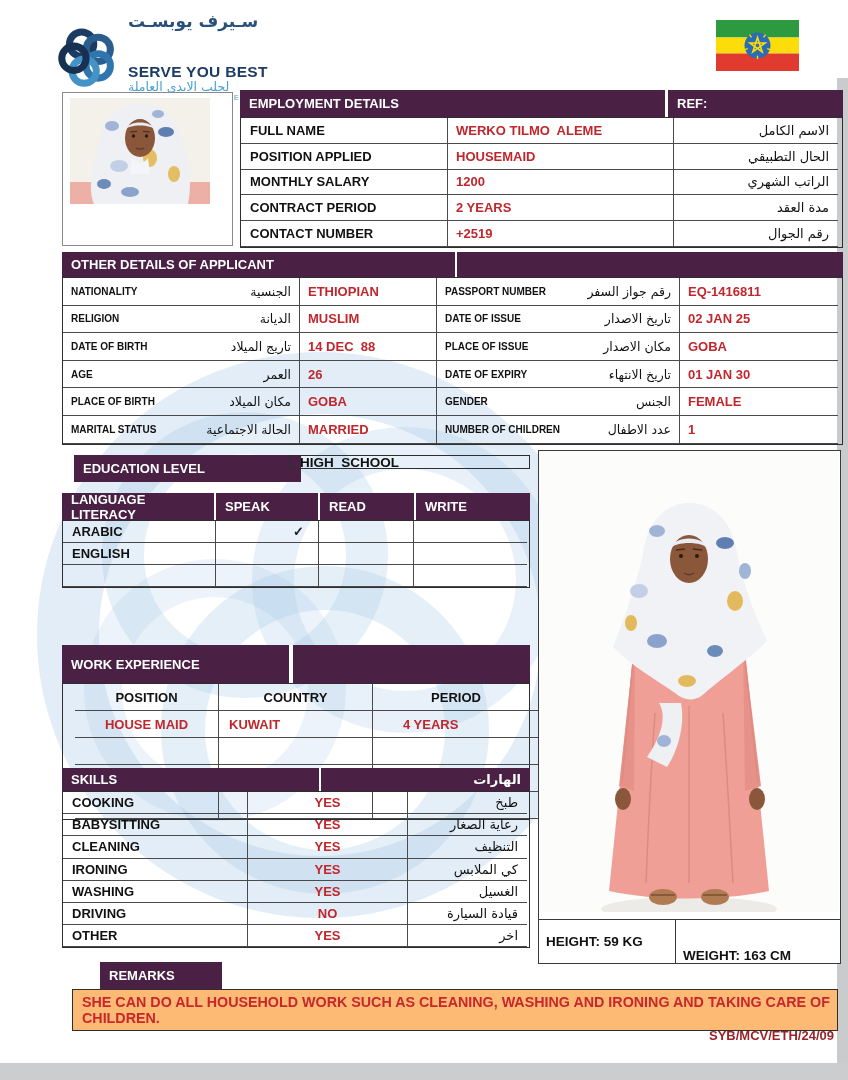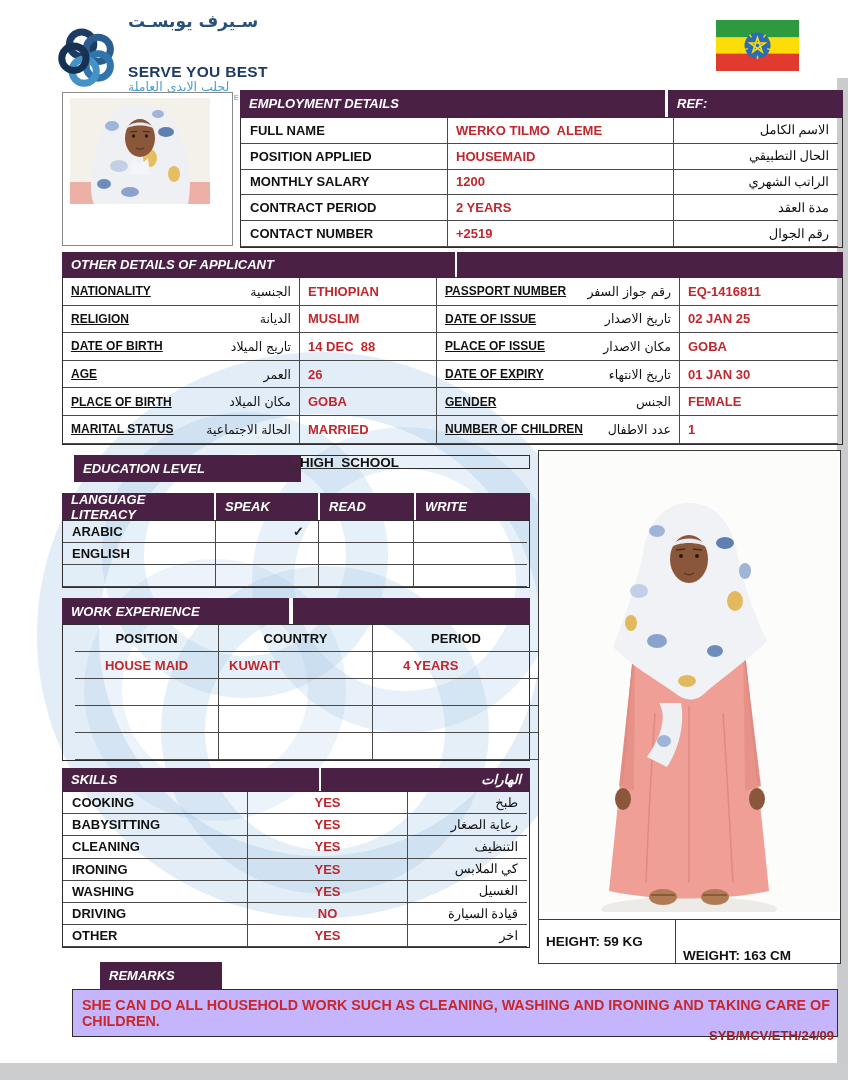--- a/index.html
+++ b/index.html
@@ -26,30 +26,30 @@
   .brand { left:56px; top:12px; display:flex; align-items:center; gap:8px; width:300px; }
   .brand-text { display:flex; flex-direction:column; line-height:1.12; }
   .brand-ar { color:#28517c; font-weight:bold; font-size:17px; }
   .brand-en { color:#1d3c63; font-weight:bold; font-size:15.5px; letter-spacing:.3px;margin-top:32px; }
   .brand-tag-ar { color:#4aa0d5; font-size:12.5px; }
   .brand-tag-en { color:#8db9d9; font-size:7.5px; font-weight:bold; letter-spacing:1.1px; }
 
   .flag { left:716px; top:20px; }
 
   
-  .purple { background:#4a2144; color:#fff; font-weight:bold;font-style:italic; }
+  .purple { background:#4a2144; color:#fff; font-weight:bold; }
   .hdrbar { display:flex; background:#fff; }
   .hdrbar > div { display:flex; align-items:center; padding:0 9px; font-size:13px; }
   .cell { display:flex; align-items:center; border-right:1px solid #4a4a4a; border-bottom:1px solid #4a4a4a; font-size:13px; overflow:hidden; }
   .cell.lc { border-right:none; }
   .lbl { font-weight:bold; padding-left:9px; }
   .val { color:#c0272d; font-weight:bold; padding-left:8px; white-space:pre; }
-  .arr { justify-content:flex-end; padding-right:9px;font-family:Liberation Serif, serif; }
+  .arr { justify-content:flex-end; padding-right:9px; }
   .duo { justify-content:space-between; padding:0 8px; }
-  .duo .en { font-weight:bold; font-size:12px;text-decoration:underline; }
+  .duo .en { font-weight:bold; font-size:10px; }
   .duo .a { font-size:12.5px; }
   .bordered { border:1.5px solid #2e2e2e; }
 
   
   .photo-small { left:62px; top:92px; width:171px; height:154px; border:1px solid #8a8a8a; background:#fff; padding:5px 0 0 7px; }
 
   
   .emp { left:240px; top:90px; width:603px; }
   .emp-head { height:27px; gap:3px; }
   .emp-head .h1 { width:425px; }
@@ -69,21 +69,21 @@
 
   
   .lang { left:62px; top:493px; width:468px; }
   .lang-head { height:27px; gap:2px; }
   .lang-head .c1 { width:152px; } .lang-head .c2 { width:102px; } .lang-head .c3 { width:94px; } .lang-head .c4 { flex:1; }
   .lang-body { display:grid; grid-template-columns:153px 103px 95px 113px; grid-auto-rows:22px; border:1.5px solid #2e2e2e; }
   .chk { justify-content:flex-end; padding-right:14px; color:#222; font-weight:bold; }
 
   
   .work { left:62px; top:598px; width:468px; }
-  .work-head { height:26px; gap:4px; }
+  .work-head { height:38px; gap:4px;margin-top:47px; }
   .work-head .c1 { width:227px; } .work-head .c2 { flex:1; }
   .work-body { display:grid; grid-template-columns:144px 154px 166px; grid-auto-rows:27px; border:1.5px solid #2e2e2e;padding-left:12px; }
   .cth { justify-content:center; font-weight:bold; }
   .vc { color:#c0272d; font-weight:bold; }
 
   
   .skills { left:62px; top:768px; width:468px; }
   .skills-head { height:23px; gap:2px; }
   .skills-head .c1 { width:257px; }
   .skills-head .c2 { flex:1; justify-content:flex-end; }
@@ -92,21 +92,21 @@
   
   .photo-big { left:538px; top:450px; width:303px; height:514px; border:1.5px solid #3a3a3a; background:#fff; display:flex; flex-direction:column;gap:7px; }
   .photo-area { height:485px; overflow:hidden; }
   .hw-row { flex:1; display:flex; border-top:1.5px solid #3a3a3a; }
   .hw-row > div { display:flex; align-items:center; padding-left:7px; font-weight:bold; font-size:13.5px; }
   .hw-row .hw1 { width:137px; border-right:1.5px solid #3a3a3a; }
   .hw-row .hw2 { flex:1;margin-top:28px; }
 
   
   .remarks-tab { left:100px; top:962px; width:122px; height:27px; display:flex; align-items:center; padding-left:9px; font-size:13px; }
-  .remarks-box { left:72px; top:989px; width:766px; height:48px; border:1.5px solid #2e2e2e; display:flex; align-items:center; padding-left:9px; color:#c8272c; font-weight:bold; font-size:14.3px; background:#c4b5fd; }
+  .remarks-box { left:72px; top:989px; width:766px; height:42px; border:1.5px solid #2e2e2e; display:flex; align-items:center; padding-left:9px; color:#c8272c; font-weight:bold; font-size:14.3px; background:#fdba74; }
   .footer-code { left:0; top:1028px; width:838px; text-align:right; padding-right:4px; color:#9b2328; font-weight:bold; font-size:13px; }
 </style>
 </head>
 <body>
 
 <svg class="watermark" width="620" height="620" viewBox="0 0 620 620">
   <circle cx="310" cy="305" r="252" fill="none" stroke="rgba(158,196,228,0.30)" stroke-width="62"></circle>
   <circle cx="235" cy="225" r="122" fill="none" stroke="rgba(158,196,228,0.26)" stroke-width="42"></circle>
   <circle cx="395" cy="250" r="132" fill="none" stroke="rgba(158,196,228,0.24)" stroke-width="42"></circle>
   <circle cx="315" cy="400" r="142" fill="none" stroke="rgba(158,196,228,0.27)" stroke-width="44"></circle>

